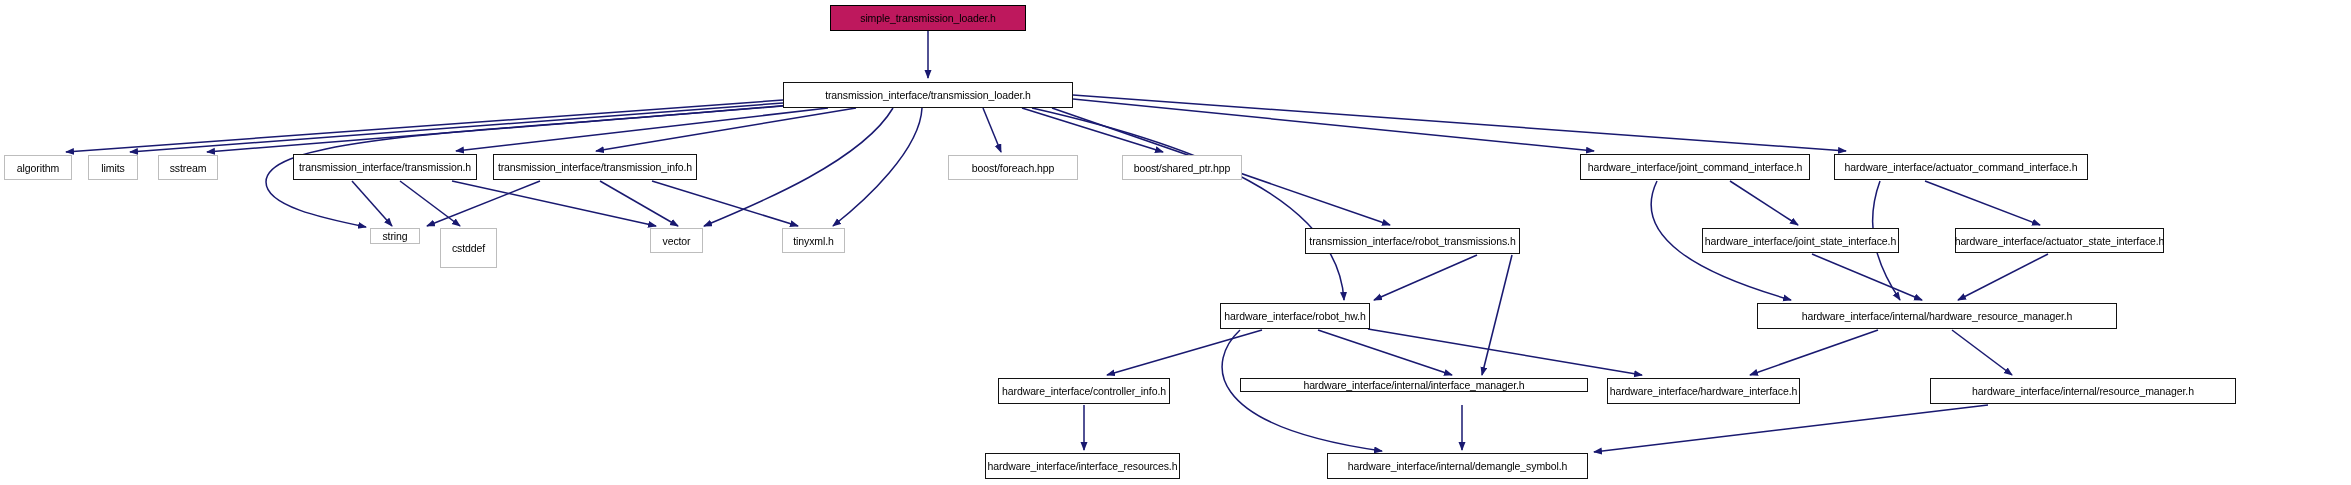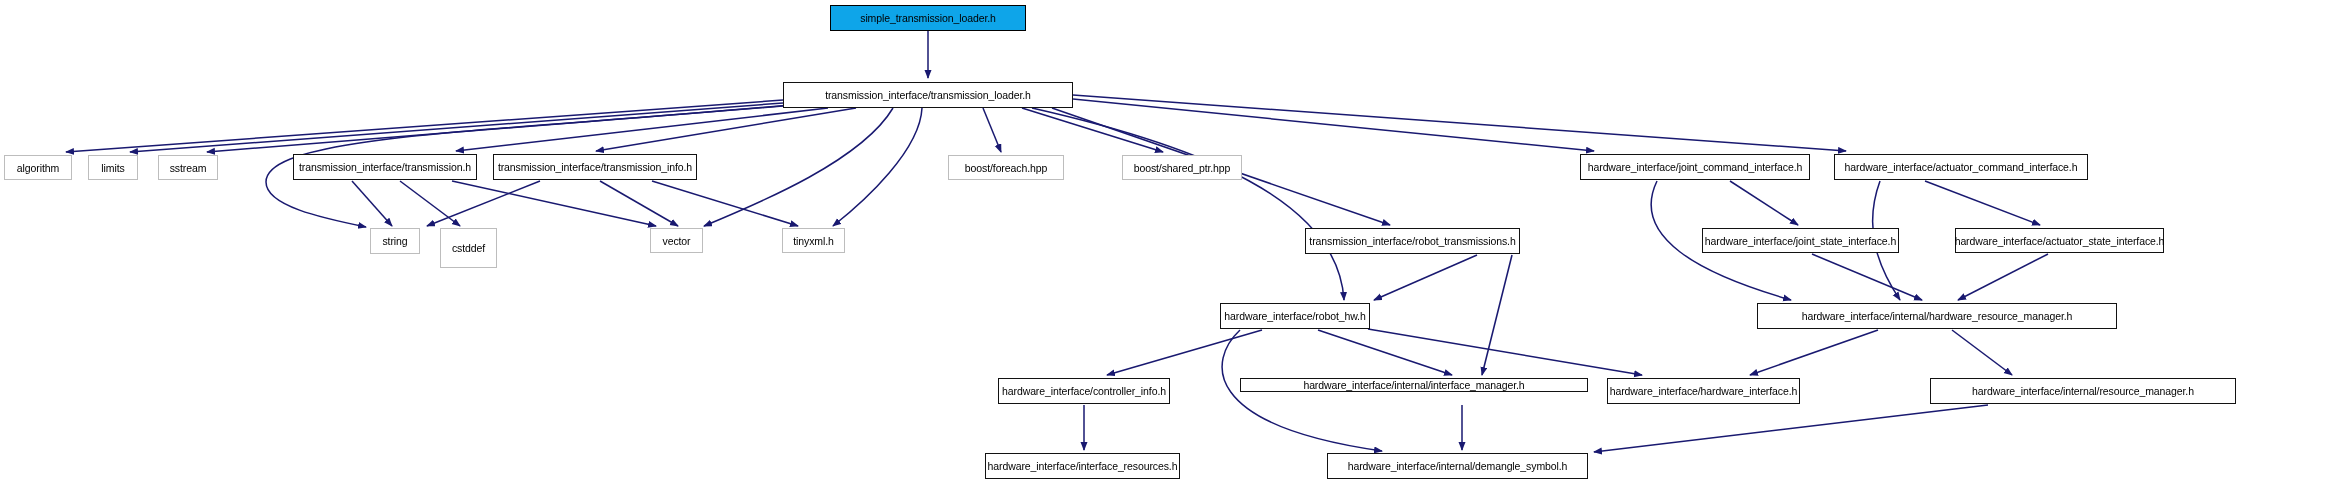--- a/index.html
+++ b/index.html
@@ -17,21 +17,21 @@
     display:flex; align-items:center; justify-content:center;
     background:#ffffff;
     border:1px solid #000000;
     color:#000000;
     font-size:10.5px;
     letter-spacing:-0.1px;
     white-space:nowrap;
     z-index:2;
   }
   .node.internal { border:1.4px solid #121212; cursor:pointer; }
-  .node.root { background:#0ea5e9; border:1.6px solid #000000; }
+  .node.root { background:#be185d; border:1.6px solid #000000; }
   .node.external { border:1.1px solid #bdbdbd;text-align:center; }
   .edge-path { fill:none; stroke:#191970; stroke-width:1.5; }
 </style>
 </head>
 <body>
 
 <div id="graph-canvas">
   <svg id="edge-layer" width="2351" height="485" viewBox="0 0 2351 485" xmlns="http://www.w3.org/2000/svg">
     <defs>
       <marker id="arrow" markerWidth="9" markerHeight="8" refX="8" refY="3.5" orient="auto" markerUnits="userSpaceOnUse">
@@ -94,33 +94,33 @@
       </div>
       <div class="node external" style="left: 158px; top: 155px; width: 60px; height: 25px;">
         <span>sstream</span>
       </div>
       <div class="node internal" style="left: 293px; top: 154px; width: 184px; height: 26px;">
         <span>transmission_interface/transmission.h</span>
       </div>
       <div class="node internal" style="left: 493px; top: 154px; width: 204px; height: 26px;">
         <span>transmission_interface/transmission_info.h</span>
       </div>
-      <div class="node external" style="left: 948px; top: 155px; width: 116px; height: 25px;">
+      <div class="node external" style="left: 948px; top: 155px; width: 130px; height: 25px;">
         <span>boost/foreach.hpp</span>
       </div>
       <div class="node external" style="left: 1122px; top: 155px; width: 120px; height: 25px;">
         <span>boost/shared_ptr.hpp</span>
       </div>
       <div class="node internal" style="left: 1580px; top: 154px; width: 230px; height: 26px;">
         <span>hardware_interface/joint_command_interface.h</span>
       </div>
       <div class="node internal" style="left: 1834px; top: 154px; width: 254px; height: 26px;">
         <span>hardware_interface/actuator_command_interface.h</span>
       </div>
-      <div class="node external" style="left: 370px; top: 228px; width: 50px; height: 26px;">
+      <div class="node external" style="left: 370px; top: 228px; width: 50px; height: 16px;">
         <span>string</span>
       </div>
       <div class="node external" style="left: 440px; top: 228px; width: 57px; height: 40px;">
         <span>cstddef</span>
       </div>
       <div class="node external" style="left: 650px; top: 228px; width: 53px; height: 25px;">
         <span>vector</span>
       </div>
       <div class="node external" style="left: 782px; top: 228px; width: 63px; height: 25px;">
         <span>tinyxml.h</span>

